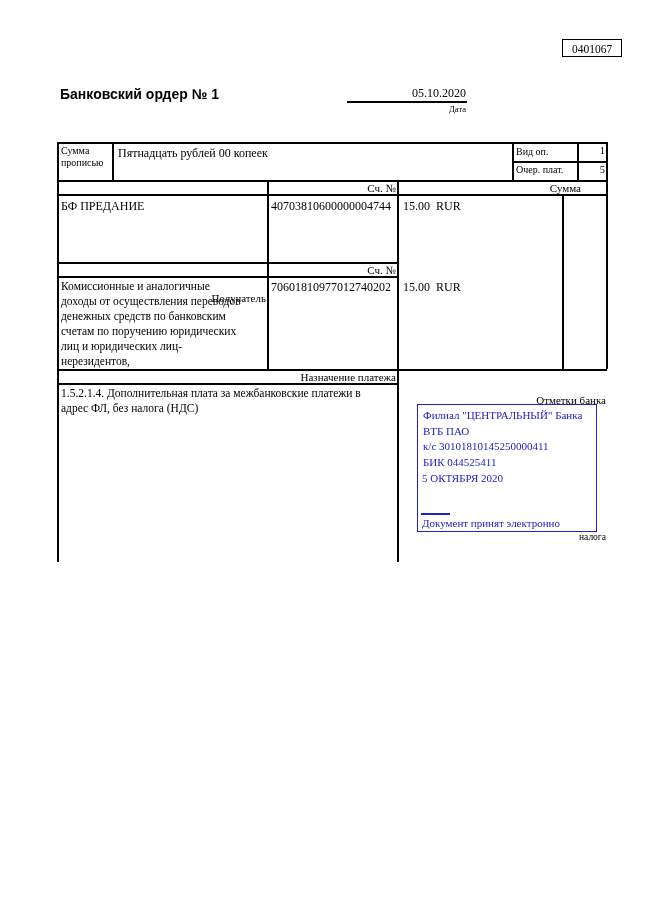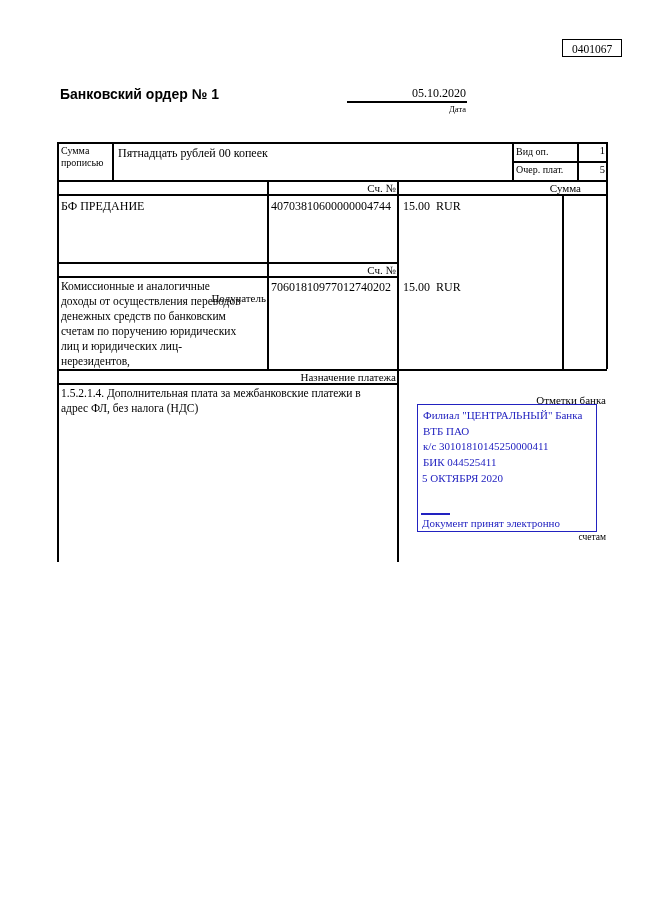--- a/index.html
+++ b/index.html
@@ -95,15 +95,15 @@
   <div class="stamp-lines">
     <div>Филиал "ЦЕНТРАЛЬНЫЙ" Банка</div>
     <div>ВТБ ПАО</div>
     <div>к/с 30101810145250000411</div>
     <div>БИК 044525411</div>
   </div>
   <div class="stamp-text" style="left:419px;top:469px;">5 ОКТЯБРЯ 2020</div>
   <div class="stamp-hline"></div>
   <div class="stamp-text" style="left:419px;top:514px;">Документ принят электронно</div>
 
-  <div class="txt ctr" style="left:395px;top:529px;width:210px;font-size:9.5px;">счетам</div>
+  <div class="txt ctr" style="left:395px;top:529px;width:210px;font-size:9.5px;">налога</div>
 
 </div>
 
 </body></html>

